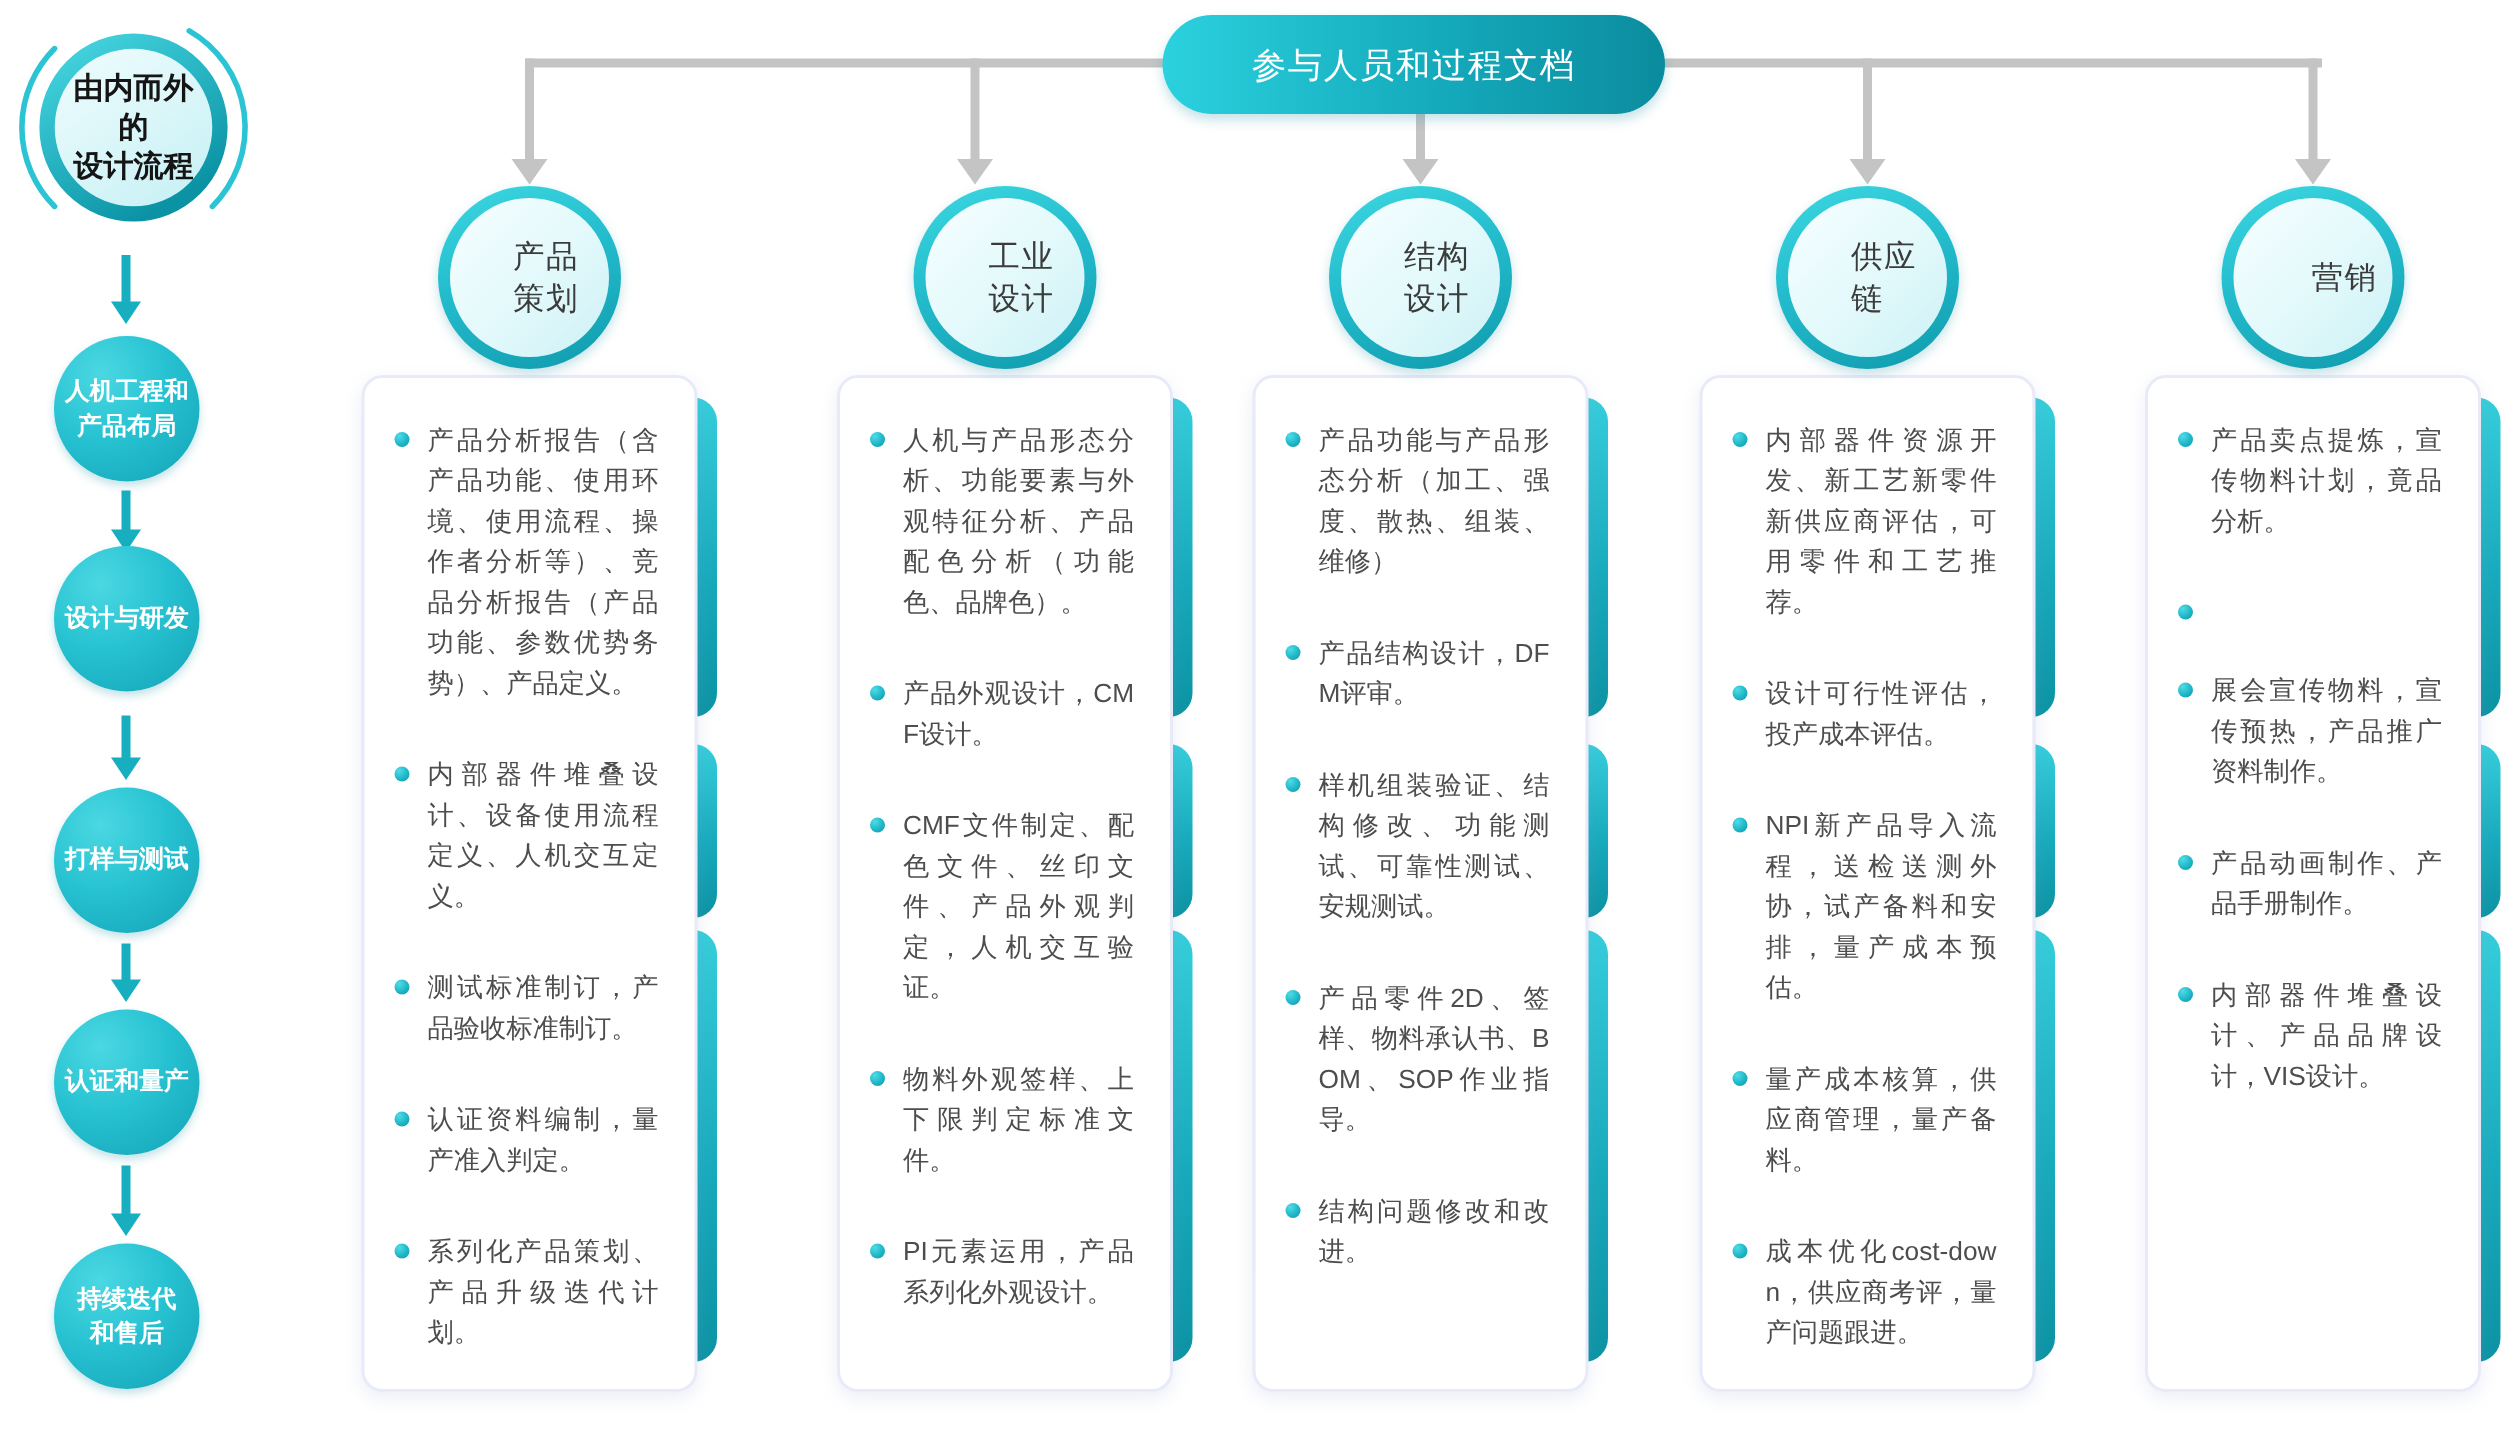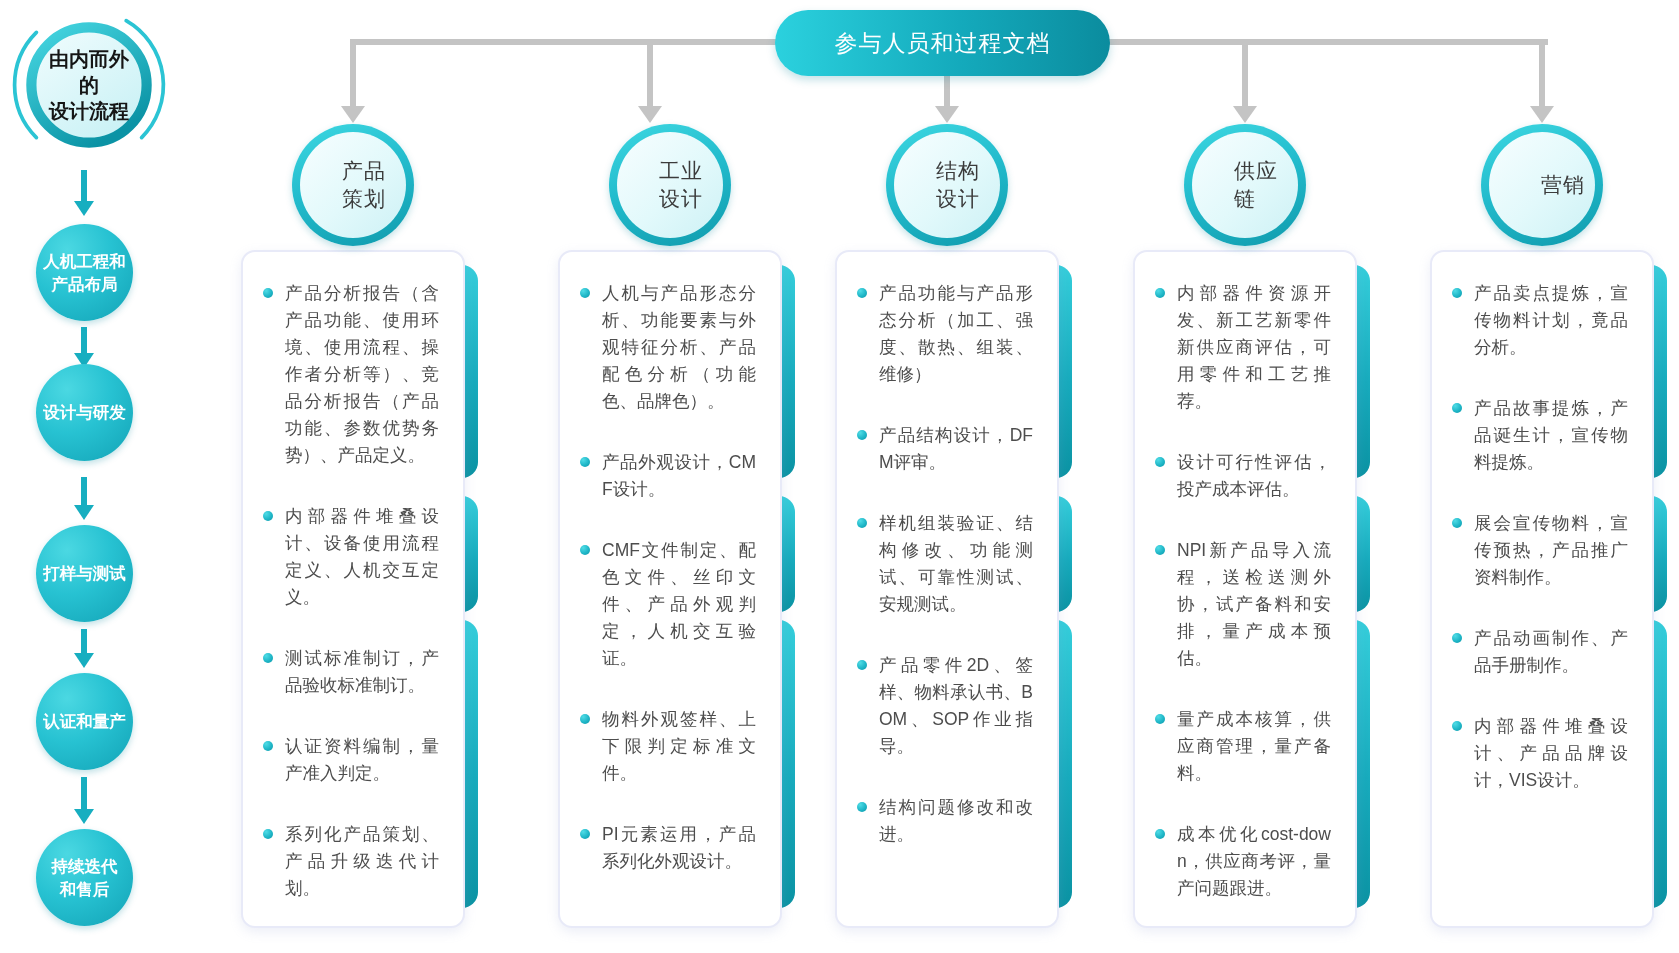--- a/index.html
+++ b/index.html
@@ -296,21 +296,20 @@
     <i class="tab t2"></i>
     <i class="tab t3"></i>
     <div class="card">
       <ul class="items">
             <li class="item">
     <span class="dot"></span>
     <span class="txt">产品卖点提炼，宣传物料计划，竟品分析。</span>
   </li>
             <li class="item">
     <span class="dot"></span>
-    <span class="txt">产品故事提炼，产品诞生计，宣传物料提炼。</span>
   </li>
             <li class="item">
     <span class="dot"></span>
     <span class="txt">展会宣传物料，宣传预热，产品推广资料制作。</span>
   </li>
             <li class="item">
     <span class="dot"></span>
     <span class="txt">产品动画制作、产品手册制作。</span>
   </li>
             <li class="item">

